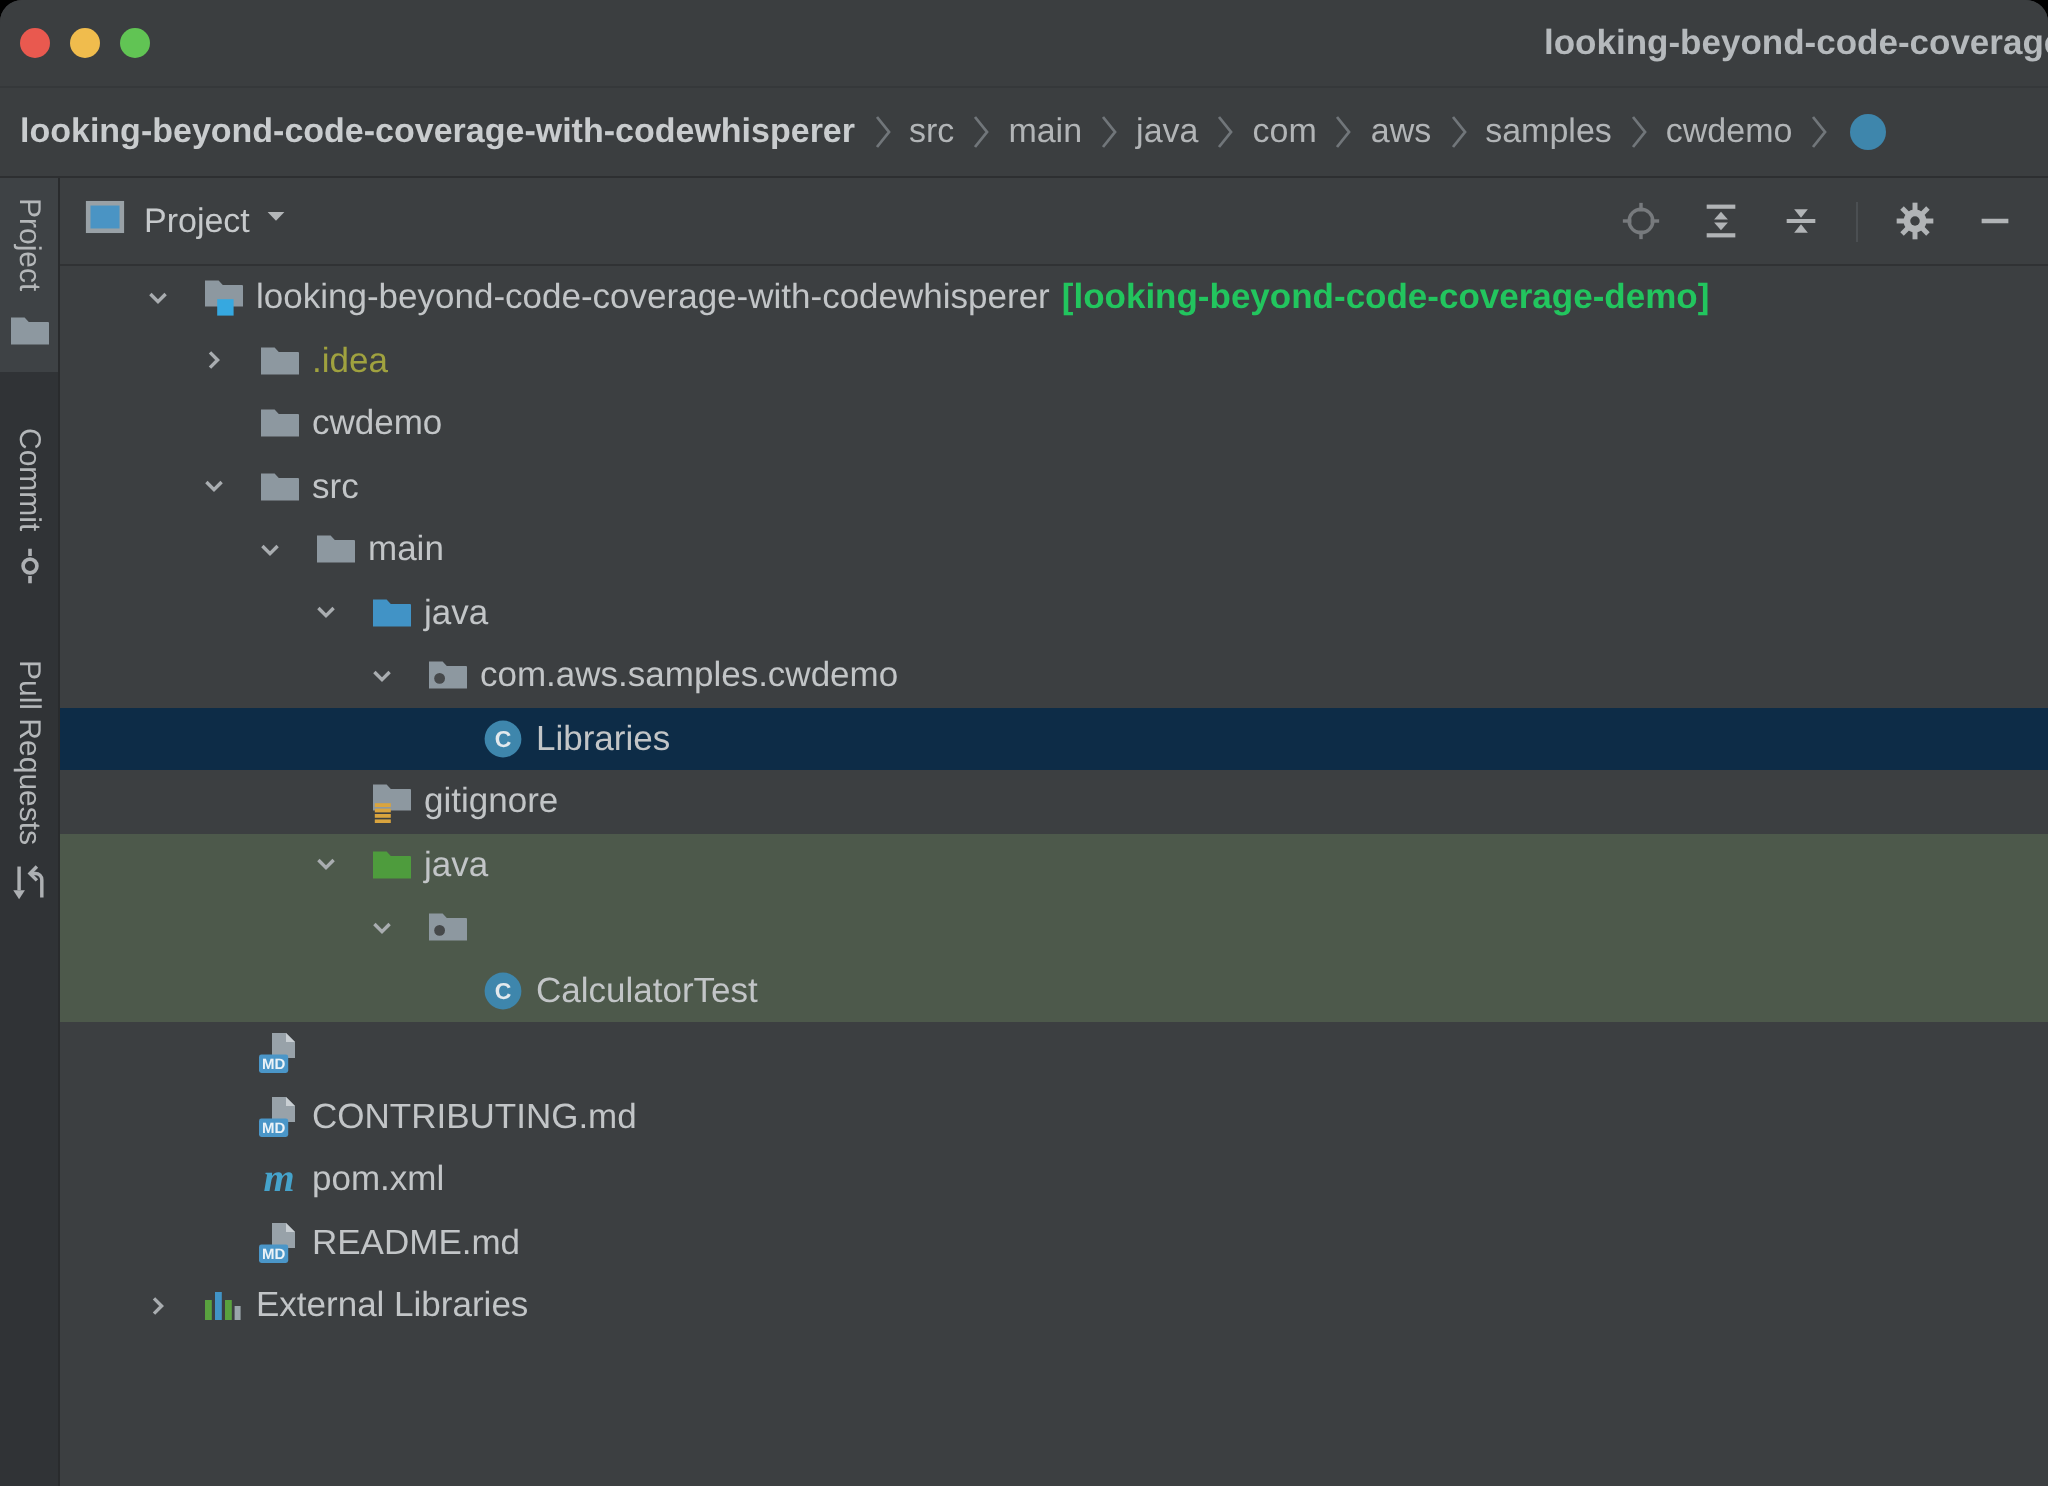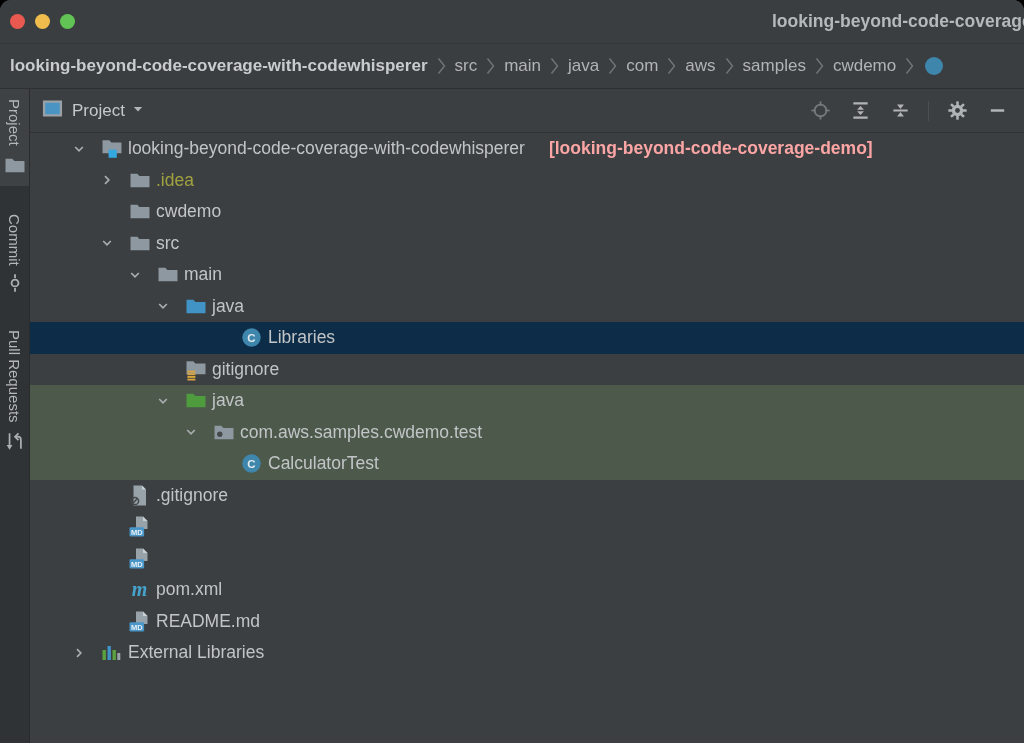--- a/index.html
+++ b/index.html
@@ -56,21 +56,21 @@
   .tree-row { height:31.5px; display:flex; align-items:center; font-size:17.5px;
               color:var(--tree-text,#c2c5c7); white-space:nowrap; }
   .tree-row.selected   { background:var(--selected-row,#0d2c47); }
   .tree-row.test-scope { background:var(--test-scope-row,#4d594b); }
   .indent { flex:none; }
   .chev { width:16px; height:16px; flex:none; display:flex; align-items:center; justify-content:center; }
   .node-icon { width:23px; height:23px; margin-left:13px; flex:none;
                display:flex; align-items:center; justify-content:center; }
   .node-label { margin-left:5px; }
   .node-label.excluded { color:var(--excluded-text,#a0a23f); }
-  .node-suffix { font-weight:700; margin-left:24px; color:#fca5a5; }
+  .node-suffix { font-weight:700; margin-left:6px; color:#22c55e; }
   .icon { display:inline-flex; align-items:center; justify-content:center; }
   svg { display:block; }
 </style>
 </head>
 <body>
 
 <div class="window">
 
   <div class="titlebar">
     <div class="lights">
@@ -323,20 +323,35 @@
                 <path d="M4.2 6l3.8 3.8L11.8 6" stroke="#a9adb0" stroke-width="1.7" fill="none"></path>
               </svg>
             </span>
             <span class="node-icon">
               <svg width="23" height="23" viewBox="0 0 23 23">
                 <path d="M2.5 4.7h6.8l2.1 2.3h9.6a.5.5 0 0 1 .5.5v10.8H2.5z" fill="var(--source-root,#4193c6)"></path>
               </svg>
             </span>
             <span class="node-label">java</span>
           </div>
+          <div class="tree-row">
+            <span class="indent" style="width: 153px;"></span>
+            <span class="chev">
+              <svg width="16" height="16" viewBox="0 0 16 16">
+                <path d="M4.2 6l3.8 3.8L11.8 6" stroke="#a9adb0" stroke-width="1.7" fill="none"></path>
+              </svg>
+            </span>
+            <span class="node-icon">
+              <svg width="23" height="23" viewBox="0 0 23 23">
+                <path d="M2.5 4.7h6.8l2.1 2.3h9.6a.5.5 0 0 1 .5.5v10.8H2.5z" fill="#8d98a0"></path>
+                <circle cx="7.8" cy="13.2" r="2.7" fill="#46494b"></circle>
+              </svg>
+            </span>
+            <span class="node-label">com.aws.samples.cwdemo</span>
+          </div>
           <div class="tree-row selected">
             <span class="indent" style="width: 181px;"></span>
             <span class="chev"></span>
             <span class="node-icon">
               <svg width="23" height="23" viewBox="0 0 23 23">
                 <circle cx="11.5" cy="11.5" r="9.2" fill="var(--accent-class,#3e86ac)"></circle>
                 <text x="11.5" y="15.7" text-anchor="middle" font-size="11.5" font-weight="bold" fill="#e2e9ed" font-family="Liberation Sans,sans-serif">C</text>
               </svg>
             </span>
             <span class="node-label">Libraries</span>
@@ -377,45 +392,31 @@
               <svg width="16" height="16" viewBox="0 0 16 16">
                 <path d="M4.2 6l3.8 3.8L11.8 6" stroke="#a9adb0" stroke-width="1.7" fill="none"></path>
               </svg>
             </span>
             <span class="node-icon">
               <svg width="23" height="23" viewBox="0 0 23 23">
                 <path d="M2.5 4.7h6.8l2.1 2.3h9.6a.5.5 0 0 1 .5.5v10.8H2.5z" fill="#8d98a0"></path>
                 <circle cx="7.8" cy="13.2" r="2.7" fill="#46494b"></circle>
               </svg>
             </span>
-            <span class="node-label">com.aws.samples.cwdemo.test</span>
           </div>
           <div class="tree-row test-scope">
             <span class="indent" style="width: 181px;"></span>
             <span class="chev"></span>
             <span class="node-icon">
               <svg width="23" height="23" viewBox="0 0 23 23">
                 <circle cx="11.5" cy="11.5" r="9.2" fill="var(--accent-class,#3e86ac)"></circle>
                 <text x="11.5" y="15.7" text-anchor="middle" font-size="11.5" font-weight="bold" fill="#e2e9ed" font-family="Liberation Sans,sans-serif">C</text>
               </svg>
             </span>
             <span class="node-label">CalculatorTest</span>
-          </div>
-          <div class="tree-row">
-            <span class="indent" style="width: 69px;"></span>
-            <span class="chev"></span>
-            <span class="node-icon">
-              <svg width="23" height="23" viewBox="0 0 23 23">
-                <path d="M5.5 1.5h8.5l4 4v16H5.5z" fill="#98a2a9"></path>
-                <path d="M14 1.5l4 4h-4z" fill="#c9cfd3"></path>
-                <circle cx="7" cy="17" r="3.6" fill="none" stroke="#44484a" stroke-width="1.5"></circle>
-                <line x1="4.7" y1="19.6" x2="9.4" y2="14.5" stroke="#44484a" stroke-width="1.5"></line>
-              </svg>
-            </span>
-            <span class="node-label">.gitignore</span>
           </div>
           <div class="tree-row">
             <span class="indent" style="width: 69px;"></span>
             <span class="chev"></span>
             <span class="node-icon">
               <svg width="23" height="23" viewBox="0 0 23 23">
                 <path d="M8 1.5h7l4.5 4.5v8H8z" fill="#98a2a9"></path>
                 <path d="M15 1.5l4.5 4.5H15z" fill="#c9cfd3"></path>
                 <rect x="1.5" y="12.3" width="14.6" height="9.2" rx="1.2" fill="#4a96c8"></rect>
                 <text x="8.8" y="19.6" text-anchor="middle" font-size="7.5" font-weight="bold" fill="#eaf2f7" font-family="Liberation Sans,sans-serif">MD</text>
@@ -426,20 +427,21 @@
             <span class="indent" style="width: 69px;"></span>
             <span class="chev"></span>
             <span class="node-icon">
               <svg width="23" height="23" viewBox="0 0 23 23">
                 <path d="M8 1.5h7l4.5 4.5v8H8z" fill="#98a2a9"></path>
                 <path d="M15 1.5l4.5 4.5H15z" fill="#c9cfd3"></path>
                 <rect x="1.5" y="12.3" width="14.6" height="9.2" rx="1.2" fill="#4a96c8"></rect>
                 <text x="8.8" y="19.6" text-anchor="middle" font-size="7.5" font-weight="bold" fill="#eaf2f7" font-family="Liberation Sans,sans-serif">MD</text>
               </svg>
             </span>
+            <span class="node-label">CONTRIBUTING.md</span>
           </div>
           <div class="tree-row">
             <span class="indent" style="width: 69px;"></span>
             <span class="chev"></span>
             <span class="node-icon">
               <svg width="23" height="23" viewBox="0 0 23 23">
                 <text x="11.5" y="17.5" text-anchor="middle" font-size="20" font-weight="bold" font-style="italic" fill="#45a3cb" font-family="Liberation Serif,serif">m</text>
               </svg>
             </span>
             <span class="node-label">pom.xml</span>

